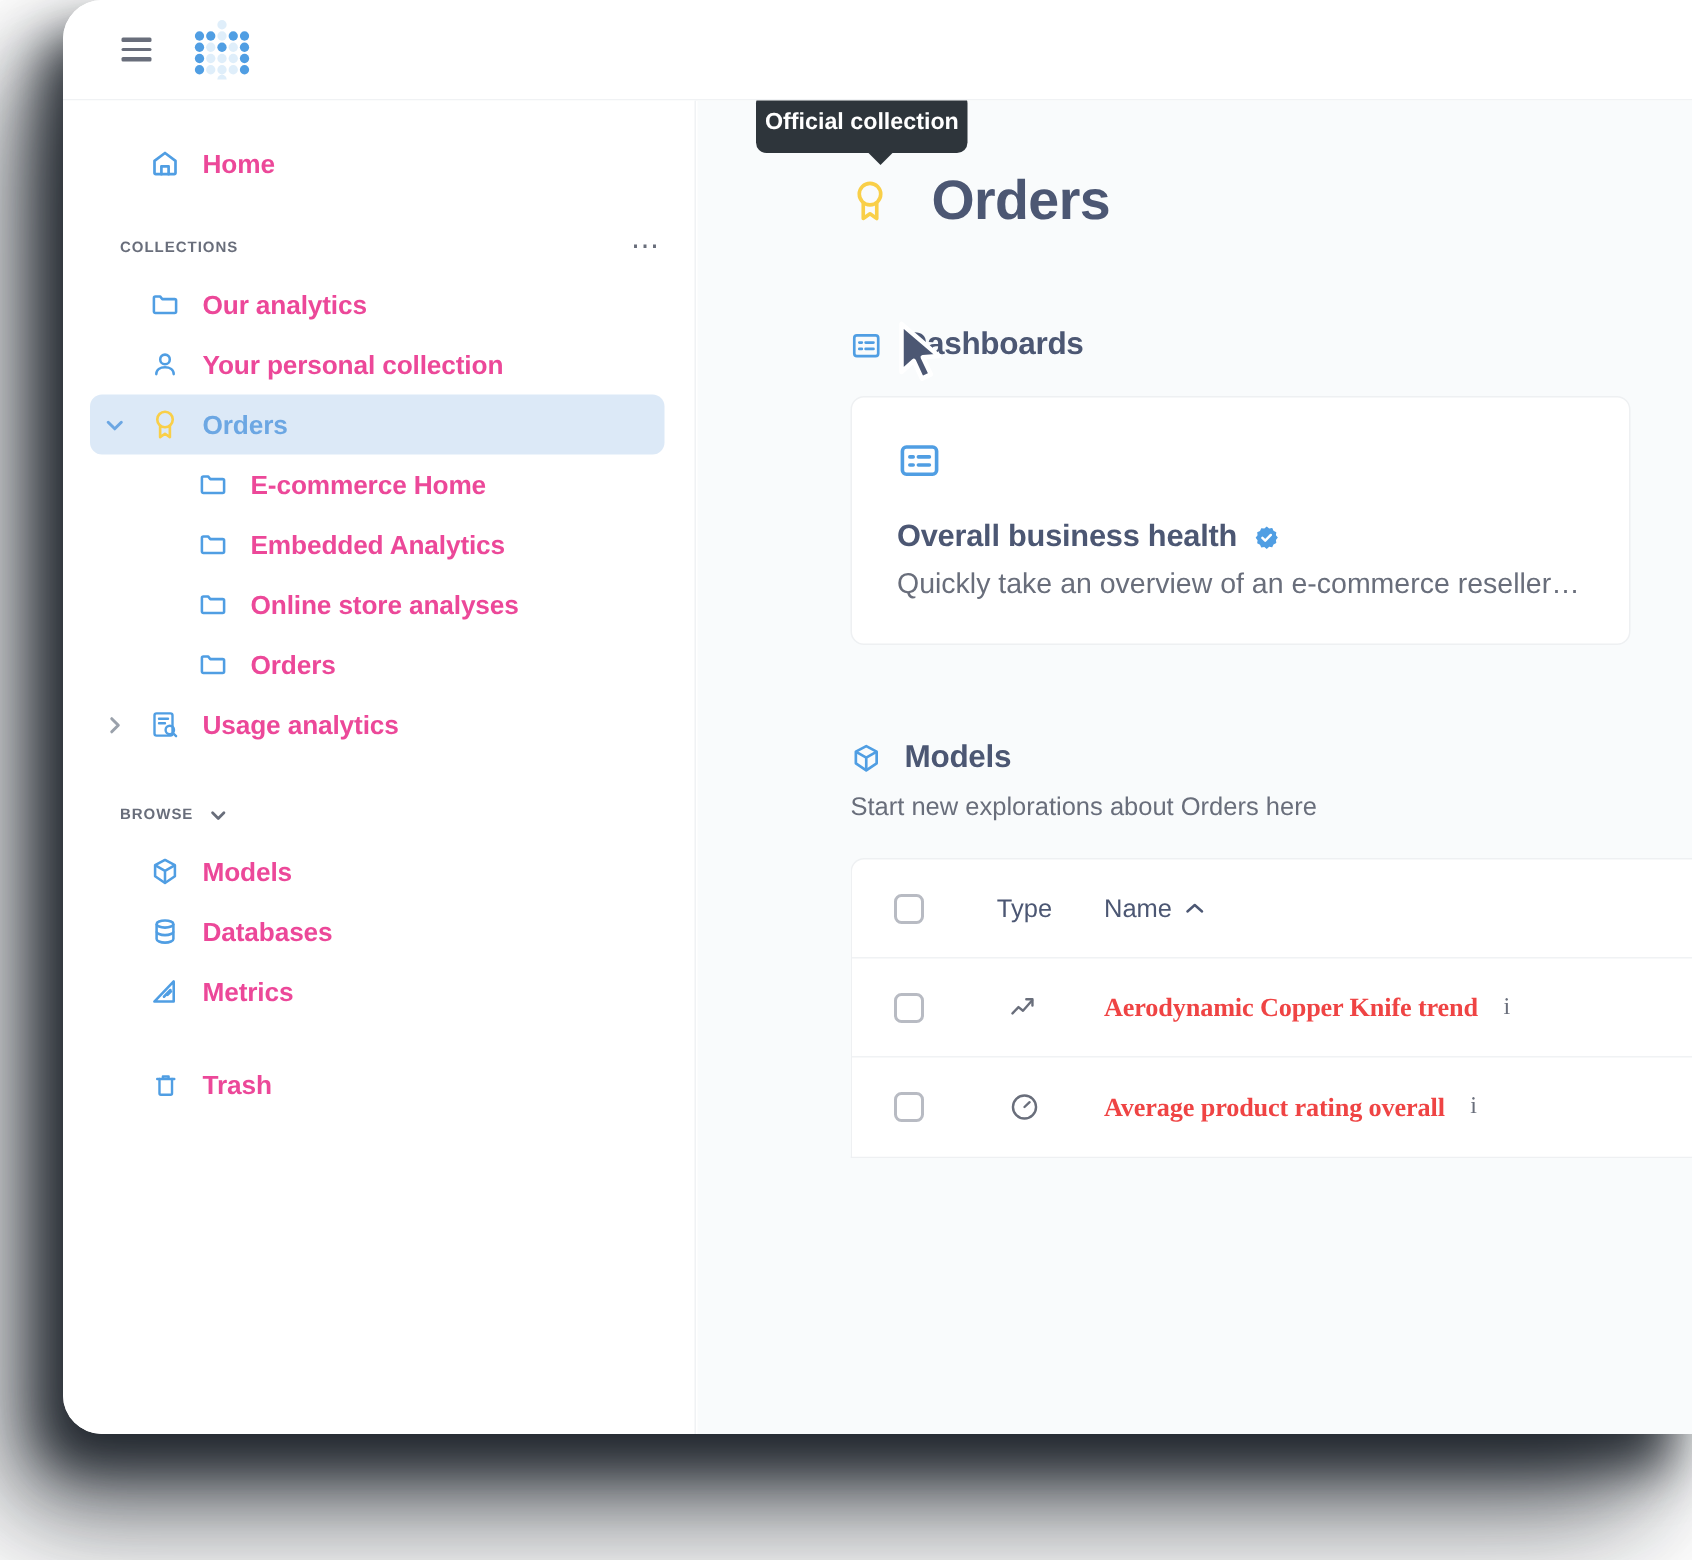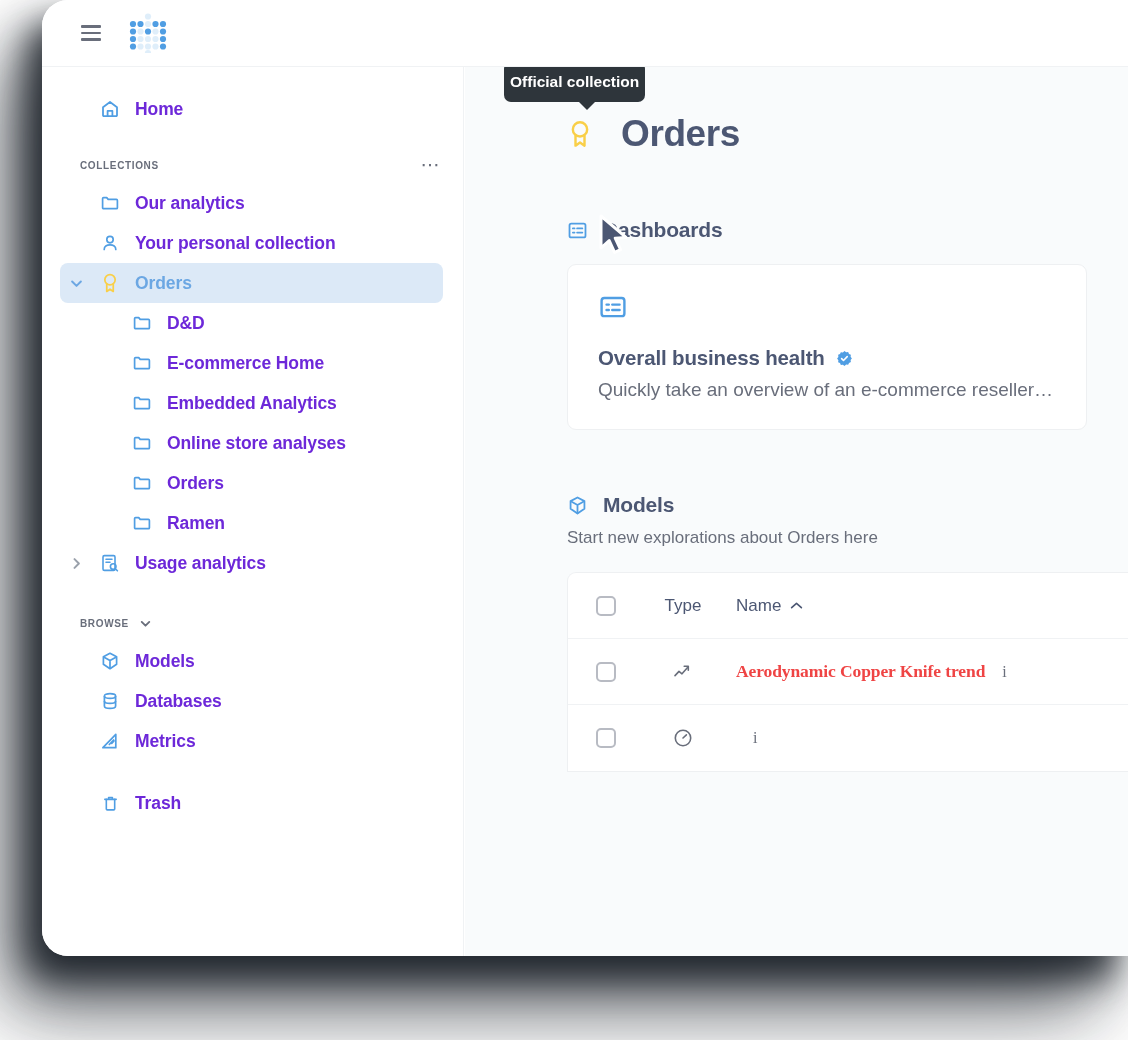--- a/index.html
+++ b/index.html
@@ -69,21 +69,21 @@
     margin: 0 20px 0 18px;
     border-radius: 8px;
     cursor: pointer;
     position: relative;
   }
   .nav-row .ico { width: 20px; height: 20px; flex: 0 0 20px; display:flex; align-items:center; justify-content:center; }
   .nav-row .txt {
     margin-left: 15px;
     font-size: 17.5px;
     font-weight: 700;
-    color: #6d28d9;
+    color: #ec4899;
     letter-spacing: -0.1px;
     white-space: nowrap;
   }
   .nav-row.home { margin-bottom: 18px; }
   .nav-row.selected { background: #dce9f7; }
   .nav-row.selected .txt { color: #6ca7e3; }
 
   .chev {
     position: absolute; left: 8px; top: 50%;
     transform: translateY(-50%);
@@ -296,61 +296,45 @@
             </svg>
           </span>
           <span class="txt">Orders</span>
         </div>
         <div class="nav-row indent-1">
           <span class="ico">
             <svg width="20" height="20" viewBox="0 0 20 20" fill="none" stroke="#509ee3" stroke-width="1.7" stroke-linejoin="round">
               <path d="M2.6 5.6a1 1 0 0 1 1-1h3.1l1.5 1.8h8.2a1 1 0 0 1 1 1v7.3a1 1 0 0 1-1 1H3.6a1 1 0 0 1-1-1z"></path>
             </svg>
           </span>
-          <span class="txt">D&amp;D</span>
+          <span class="txt">E-commerce Home</span>
         </div>
         <div class="nav-row indent-1">
           <span class="ico">
             <svg width="20" height="20" viewBox="0 0 20 20" fill="none" stroke="#509ee3" stroke-width="1.7" stroke-linejoin="round">
               <path d="M2.6 5.6a1 1 0 0 1 1-1h3.1l1.5 1.8h8.2a1 1 0 0 1 1 1v7.3a1 1 0 0 1-1 1H3.6a1 1 0 0 1-1-1z"></path>
             </svg>
           </span>
-          <span class="txt">E-commerce Home</span>
+          <span class="txt">Embedded Analytics</span>
         </div>
         <div class="nav-row indent-1">
           <span class="ico">
             <svg width="20" height="20" viewBox="0 0 20 20" fill="none" stroke="#509ee3" stroke-width="1.7" stroke-linejoin="round">
               <path d="M2.6 5.6a1 1 0 0 1 1-1h3.1l1.5 1.8h8.2a1 1 0 0 1 1 1v7.3a1 1 0 0 1-1 1H3.6a1 1 0 0 1-1-1z"></path>
             </svg>
           </span>
-          <span class="txt">Embedded Analytics</span>
+          <span class="txt">Online store analyses</span>
         </div>
         <div class="nav-row indent-1">
           <span class="ico">
             <svg width="20" height="20" viewBox="0 0 20 20" fill="none" stroke="#509ee3" stroke-width="1.7" stroke-linejoin="round">
               <path d="M2.6 5.6a1 1 0 0 1 1-1h3.1l1.5 1.8h8.2a1 1 0 0 1 1 1v7.3a1 1 0 0 1-1 1H3.6a1 1 0 0 1-1-1z"></path>
             </svg>
           </span>
-          <span class="txt">Online store analyses</span>
-        </div>
-        <div class="nav-row indent-1">
-          <span class="ico">
-            <svg width="20" height="20" viewBox="0 0 20 20" fill="none" stroke="#509ee3" stroke-width="1.7" stroke-linejoin="round">
-              <path d="M2.6 5.6a1 1 0 0 1 1-1h3.1l1.5 1.8h8.2a1 1 0 0 1 1 1v7.3a1 1 0 0 1-1 1H3.6a1 1 0 0 1-1-1z"></path>
-            </svg>
-          </span>
           <span class="txt">Orders</span>
-        </div>
-        <div class="nav-row indent-1">
-          <span class="ico">
-            <svg width="20" height="20" viewBox="0 0 20 20" fill="none" stroke="#509ee3" stroke-width="1.7" stroke-linejoin="round">
-              <path d="M2.6 5.6a1 1 0 0 1 1-1h3.1l1.5 1.8h8.2a1 1 0 0 1 1 1v7.3a1 1 0 0 1-1 1H3.6a1 1 0 0 1-1-1z"></path>
-            </svg>
-          </span>
-          <span class="txt">Ramen</span>
         </div>
         <div class="nav-row">
           <span class="chev">
             <svg width="15" height="15" viewBox="0 0 12 12" fill="none" stroke="#9aa1ab" stroke-width="1.6" stroke-linecap="round" stroke-linejoin="round">
               <path d="M4.4 2.5 7.9 6 4.4 9.5"></path>
             </svg>
           </span>
           <span class="ico">
             <svg width="20" height="20" viewBox="0 0 20 20" fill="none" stroke="#509ee3" stroke-width="1.6" stroke-linecap="round" stroke-linejoin="round">
               <rect x="3" y="2.6" width="12" height="14.8" rx="1.4"></rect>
@@ -517,20 +501,21 @@
             <div class="c-check">
               <div class="chk"></div>
             </div>
             <div class="c-type">
               <svg width="22" height="22" viewBox="0 0 22 22" fill="none" stroke="#696e7b" stroke-width="1.6" stroke-linecap="round">
                 <circle cx="11" cy="11" r="7.7"></circle>
                 <path d="M11 11 14.4 7.8"></path>
               </svg>
             </div>
             <div class="c-name">
+              <span class="cell-name">Average product rating overall</span>
               <span class="info-i">i</span>
             </div>
           </div>
         </div>
     </div>
 
   </div>
 </div>
 
 <svg id="shadow-grain" aria-hidden="true">

